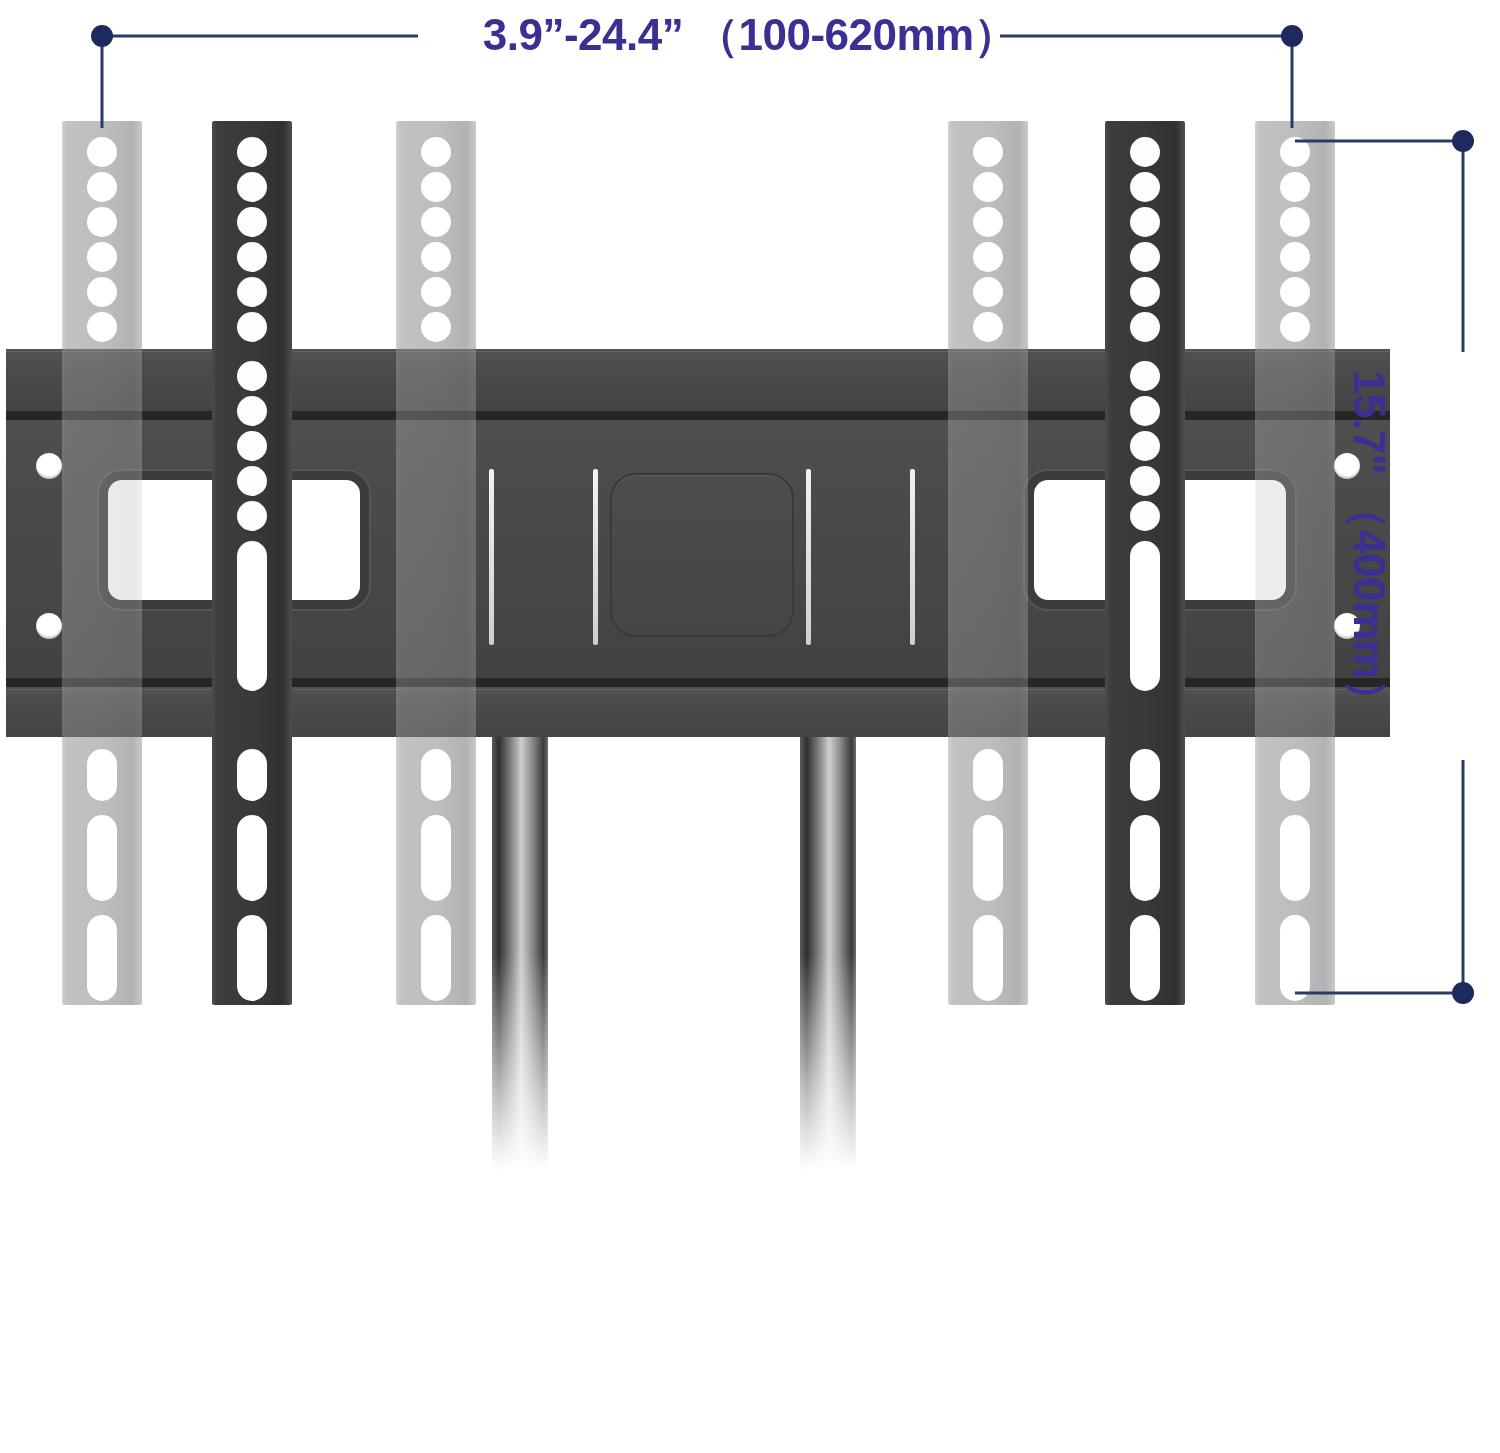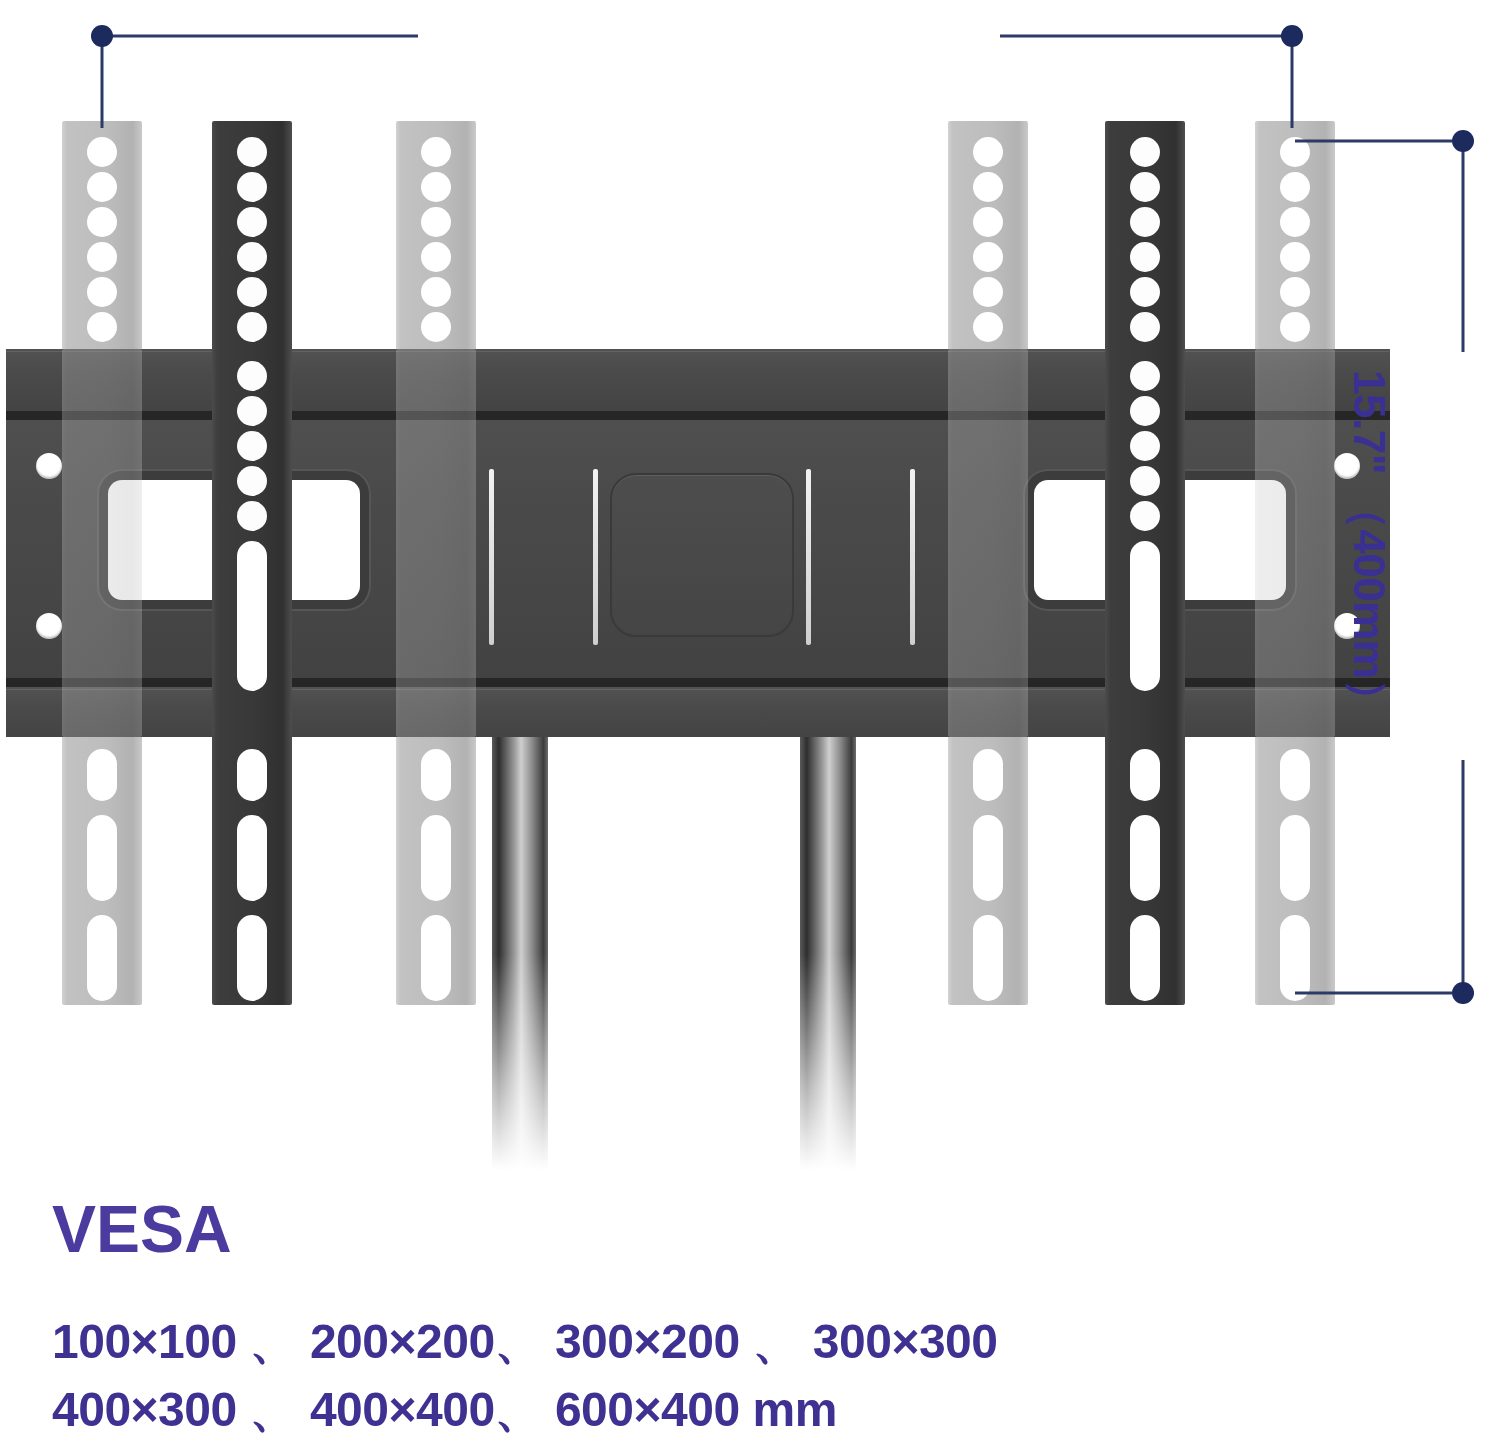--- a/index.html
+++ b/index.html
@@ -376,22 +376,18 @@
     <circle cx="1292" cy="36" r="11" fill="#1d2a5e"></circle>
 
     <line x1="1295" y1="141" x2="1452" y2="141" stroke="#2c3a66" stroke-width="3"></line>
     <line x1="1295" y1="993" x2="1452" y2="993" stroke="#2c3a66" stroke-width="3"></line>
     <line x1="1463" y1="141" x2="1463" y2="352" stroke="#2c3a66" stroke-width="3"></line>
     <line x1="1463" y1="760" x2="1463" y2="993" stroke="#2c3a66" stroke-width="3"></line>
     <circle cx="1463" cy="141" r="11" fill="#1d2a5e"></circle>
     <circle cx="1463" cy="993" r="11" fill="#1d2a5e"></circle>
   </svg>
 
+  <div class="dim-label-top">3.9”-24.4” （100-620mm）</div>
 
   <div class="dim-label-right">15.7" （400mm）</div>
 
-  <div id="vesa">
-    <div class="vesa-title">VESA</div>
-    <div class="vesa-line">100×100 、 200×200、 300×200 、 300×300</div>
-    <div class="vesa-line">400×300 、 400×400、 600×400 mm</div>
-  </div>
 
 </div>
 
 </body></html>

